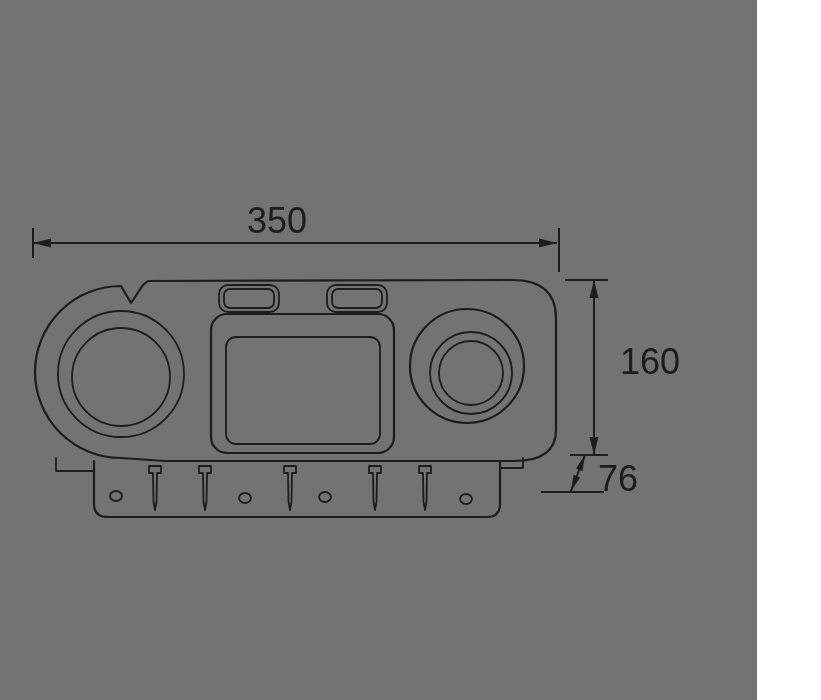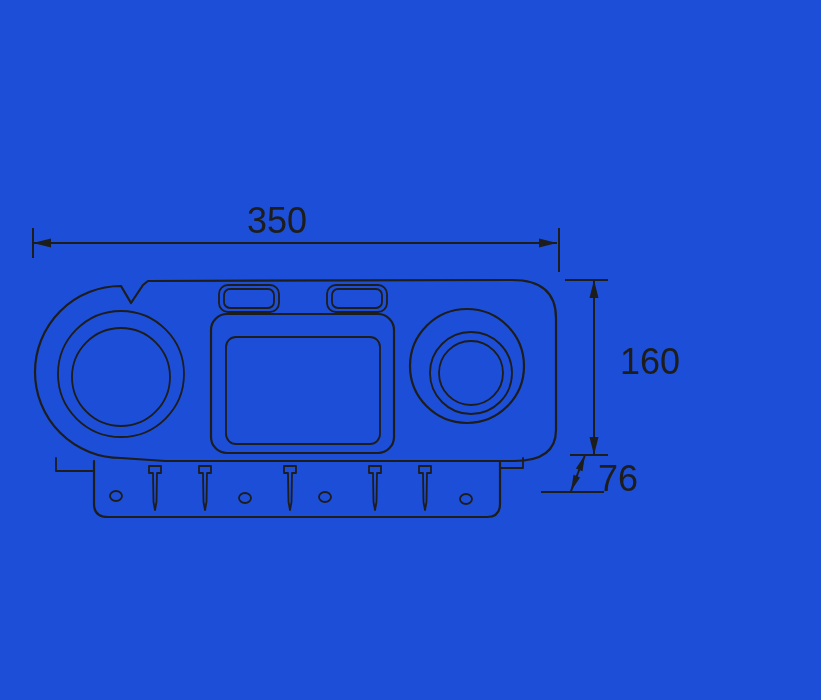--- a/index.html
+++ b/index.html
@@ -6,23 +6,23 @@
     margin: 0;
     padding: 0;
     background: #ffffff;
     width: 821px;
     height: 700px;
     overflow: hidden;
     font-family: "Liberation Sans", sans-serif;
   }
   .canvas {
     position: relative;
-    width: 821px;
+    width: 757px;
     height: 700px;
-    background: #1d4ed8;
+    background: #737373;
   }
   svg { display: block; }
   .outline {
     fill: none;
     stroke-width: 2.2;
     stroke-linejoin: round;
     stroke-linecap: round;
   }
   .thin { stroke-width: 1.8; }
   .dim {

